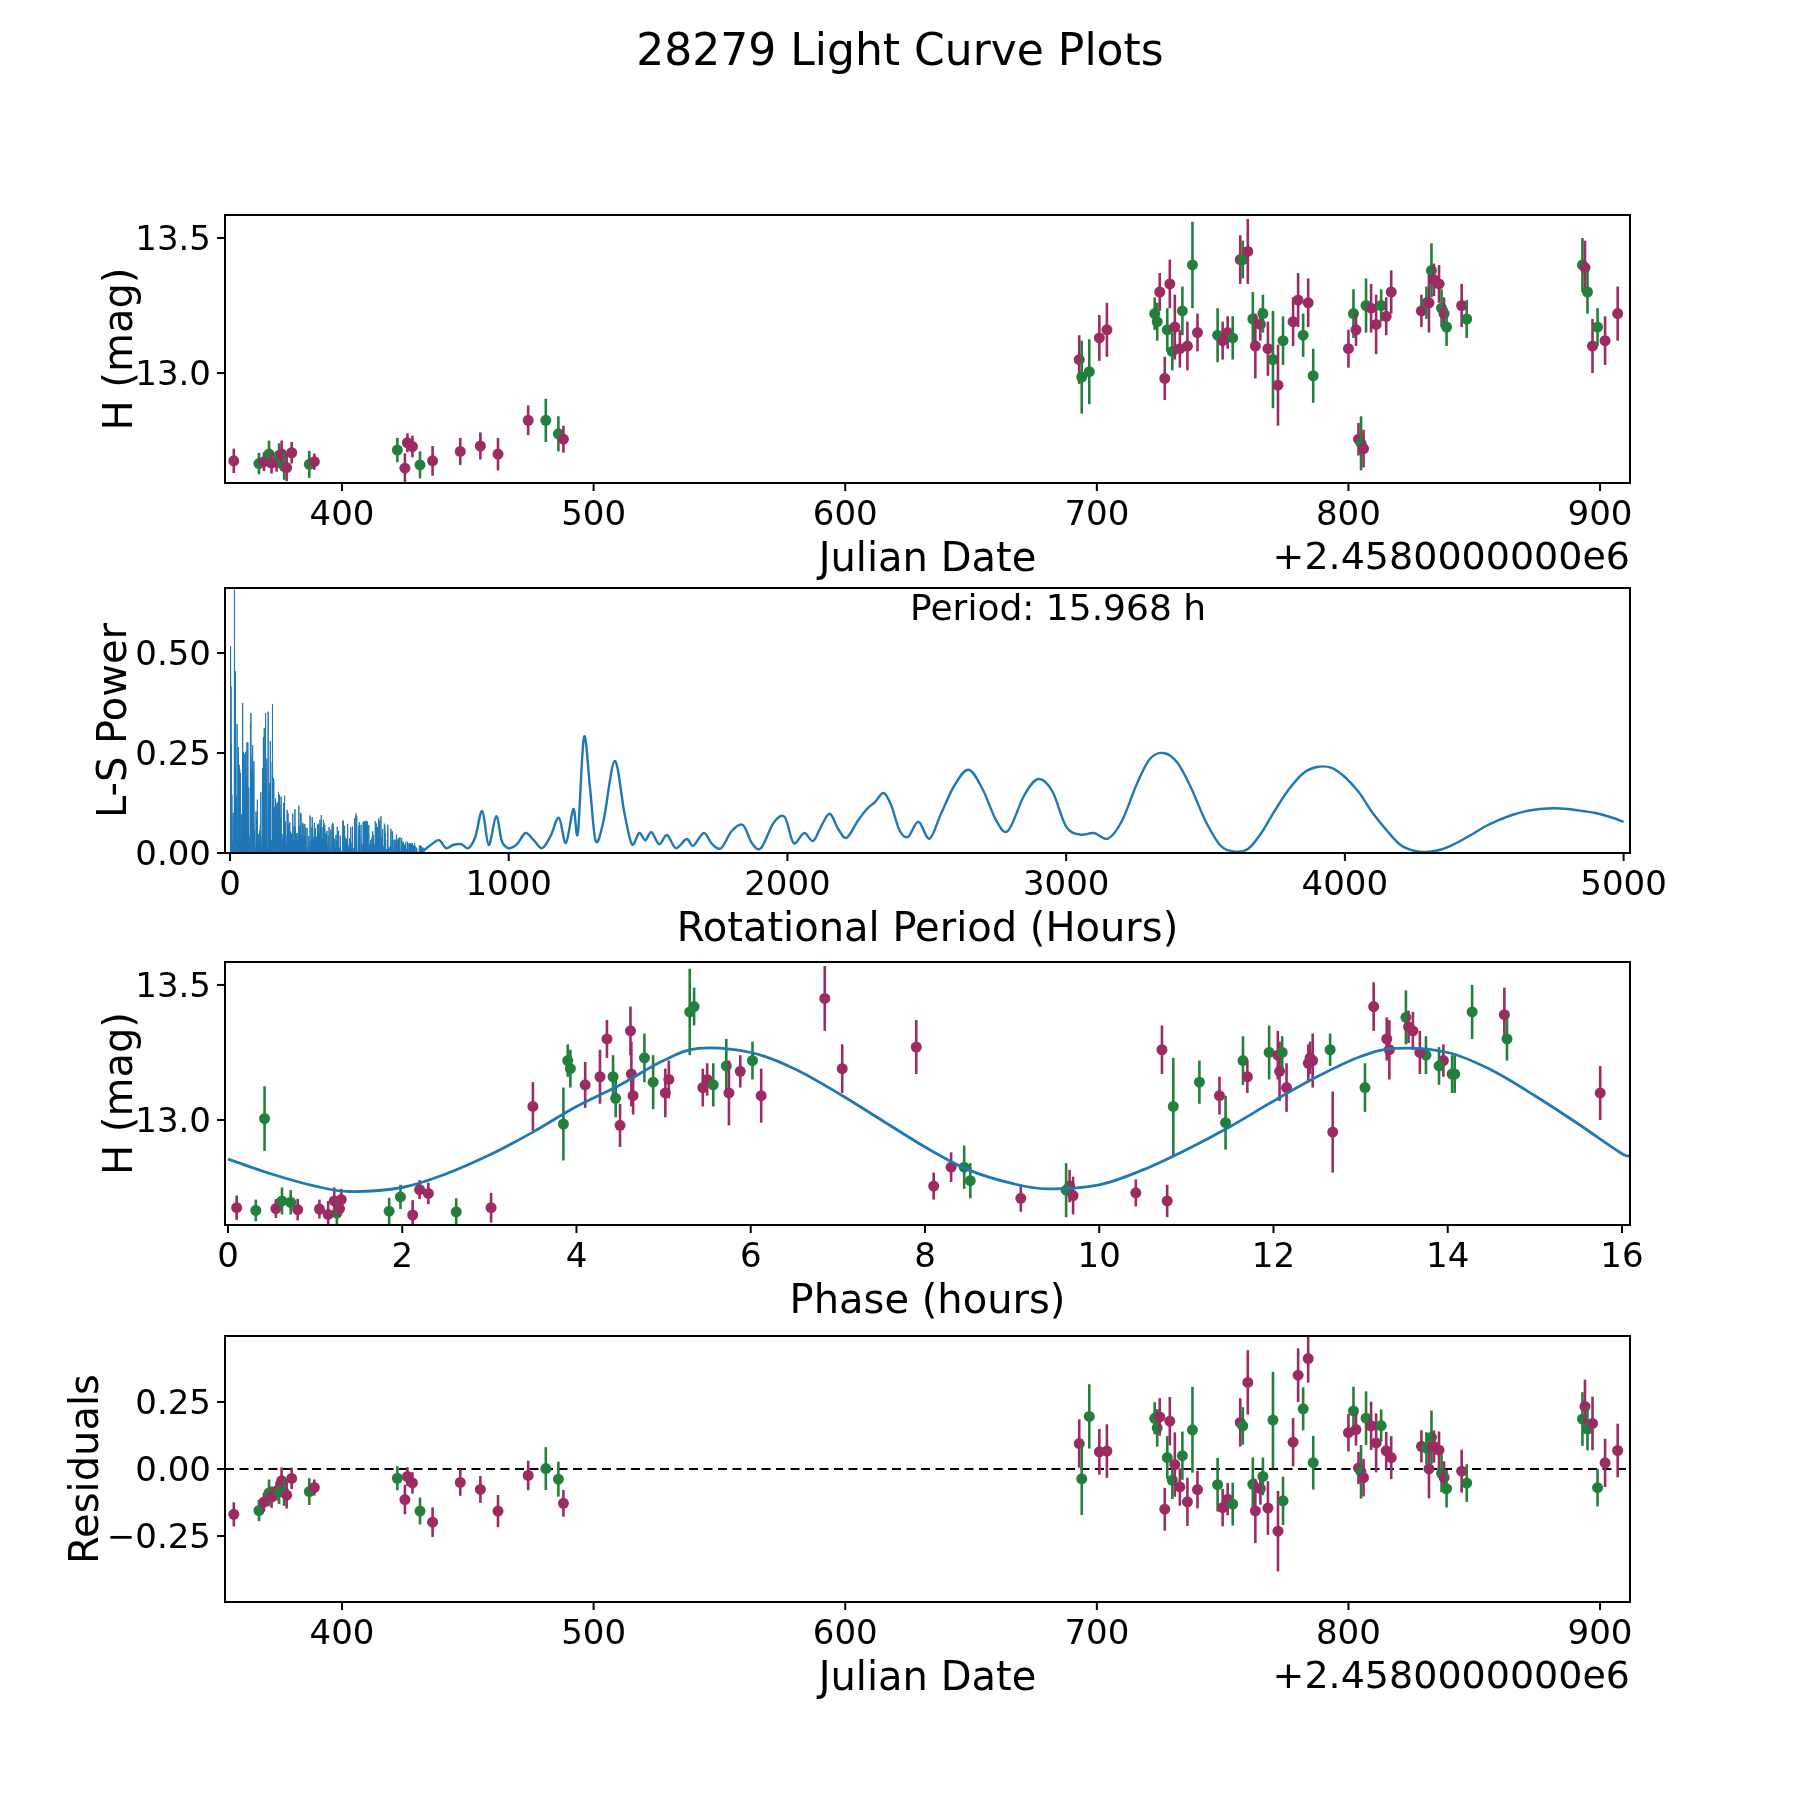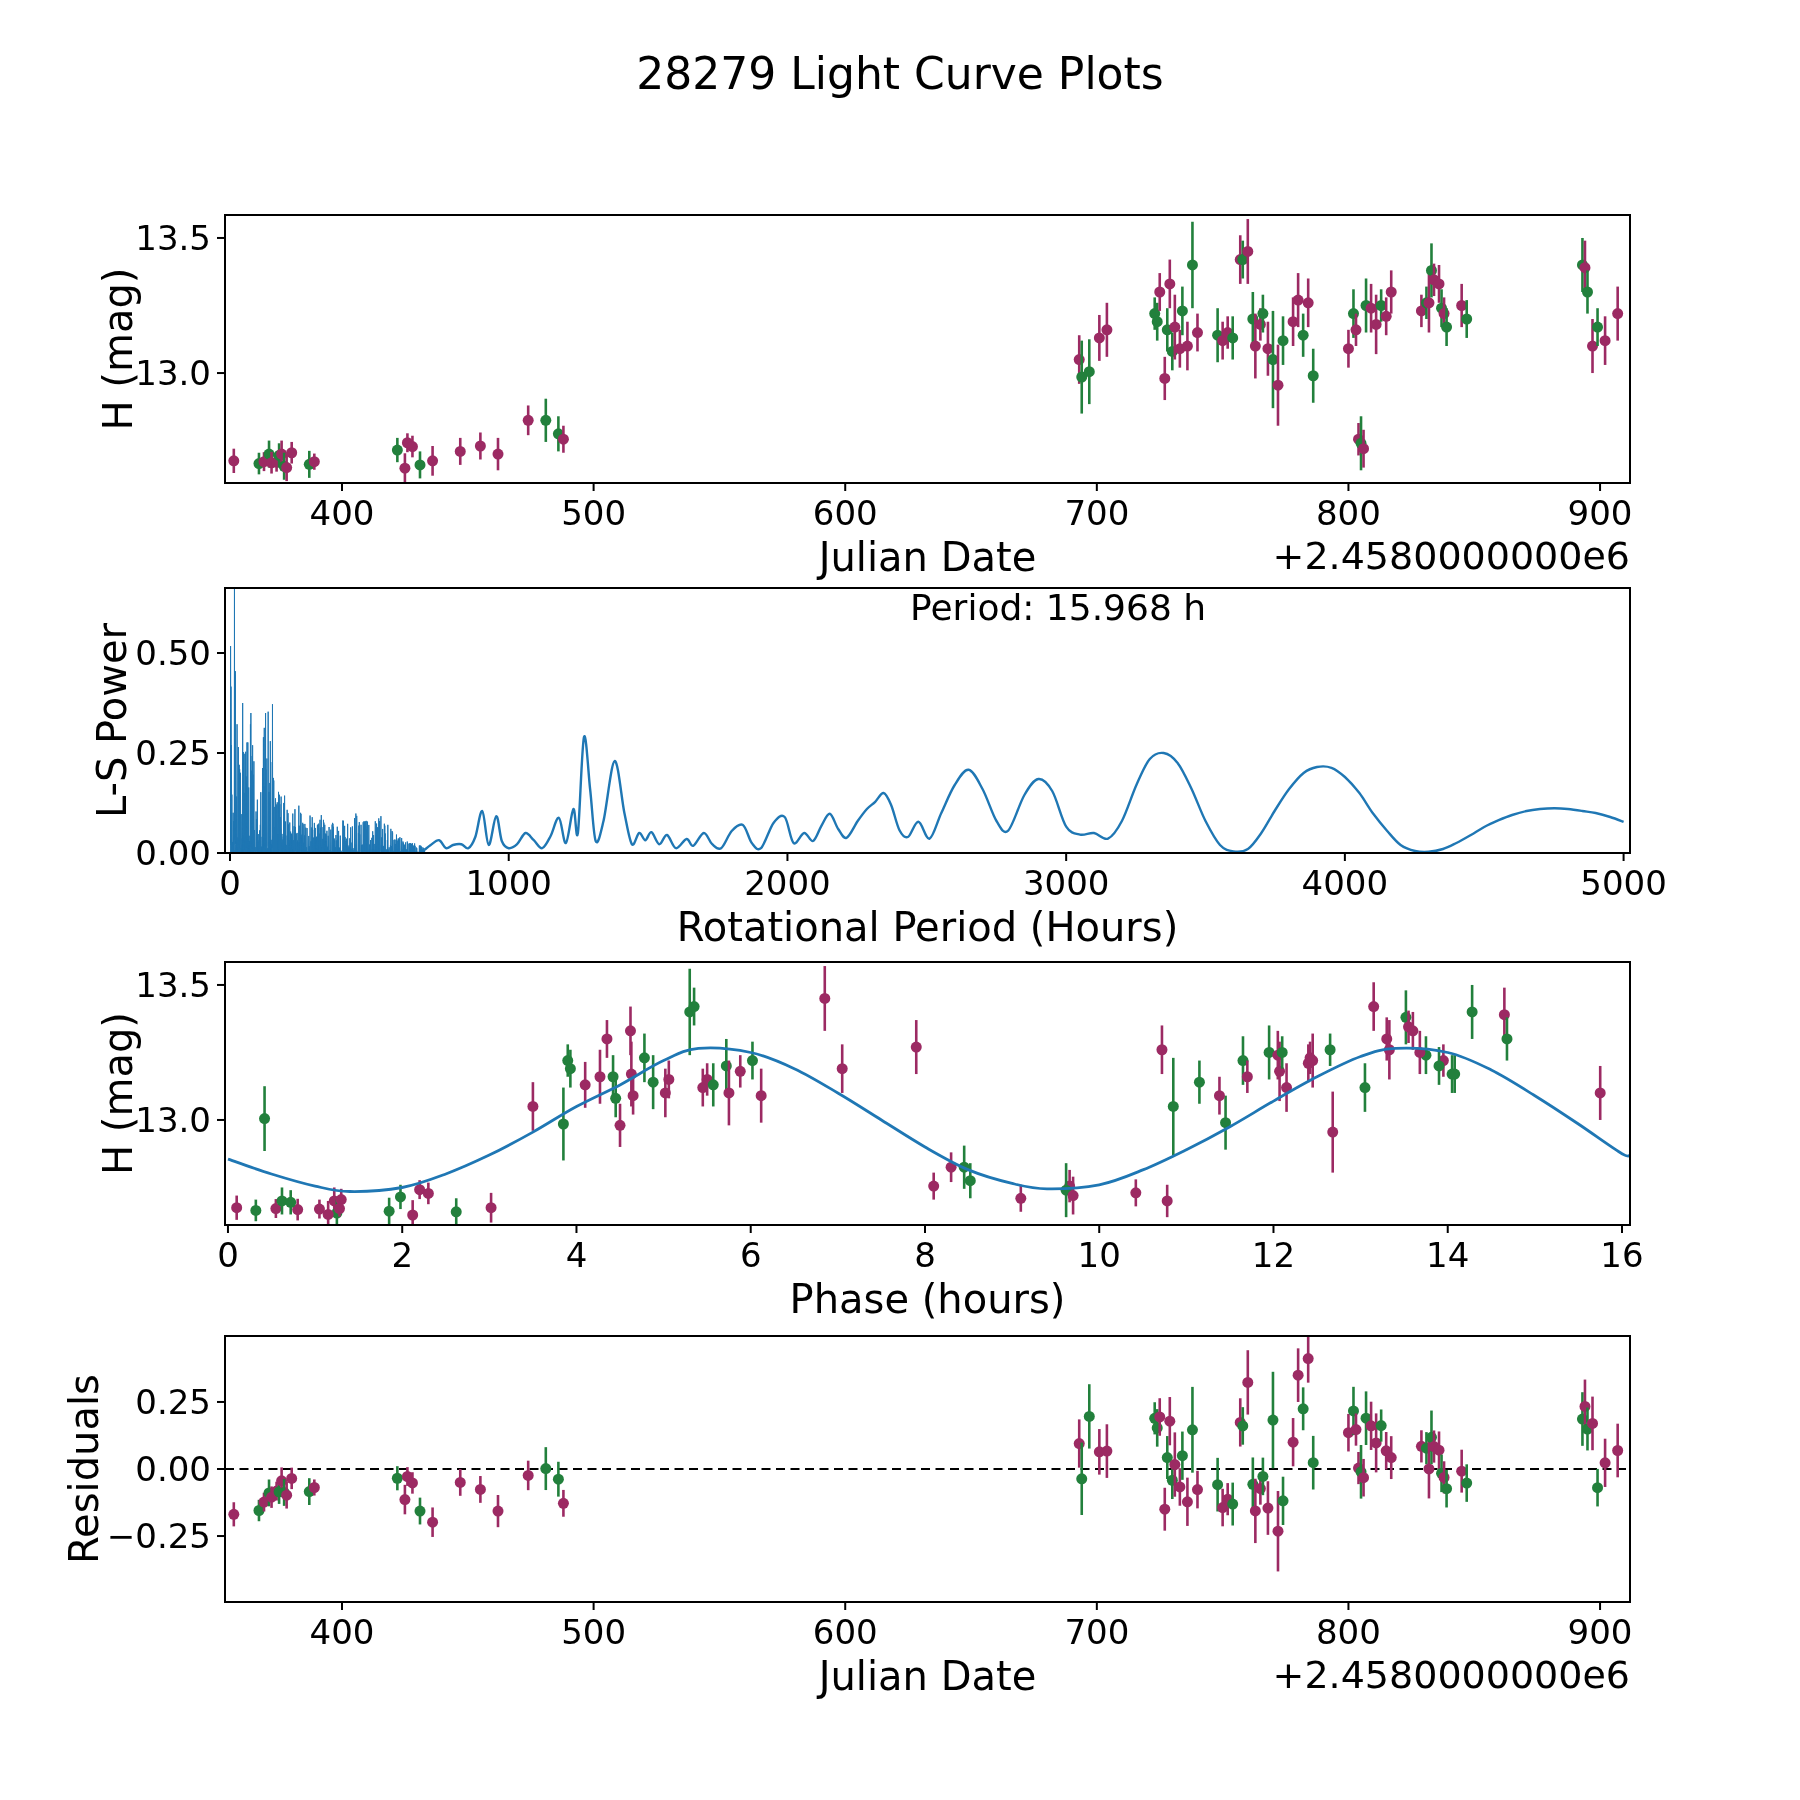--- a/index.html
+++ b/index.html
@@ -1,18 +1,18 @@
 <!DOCTYPE html>
 <html><head>
 <meta charset="utf-8">
 <style>
   html,body{margin:0;padding:0;background:#ffffff;}
   body{width:1800px;height:1800px;}
   .figure{position:relative;width:1800px;height:1800px;font-family:"DejaVu Sans",sans-serif;background:#fff;overflow:hidden;}
-  .fig-title{position:absolute;top:24px;left:0;width:100%;text-align:center;font-size:44px;color:#000;margin-top:24px;}
+  .fig-title{position:absolute;top:24px;left:0;width:100%;text-align:center;font-size:44px;color:#000;}
   svg{position:absolute;left:0;top:0;}
   text{font-family:"DejaVu Sans",sans-serif;fill:#000;}
 </style>
 </head>
 <body>
 
 <div class="figure">
   <div class="fig-title">28279 Light Curve Plots</div>
   <svg id="fig" width="1800" height="1800" xmlns="http://www.w3.org/2000/svg">
     <g id="panel-lightcurve">

